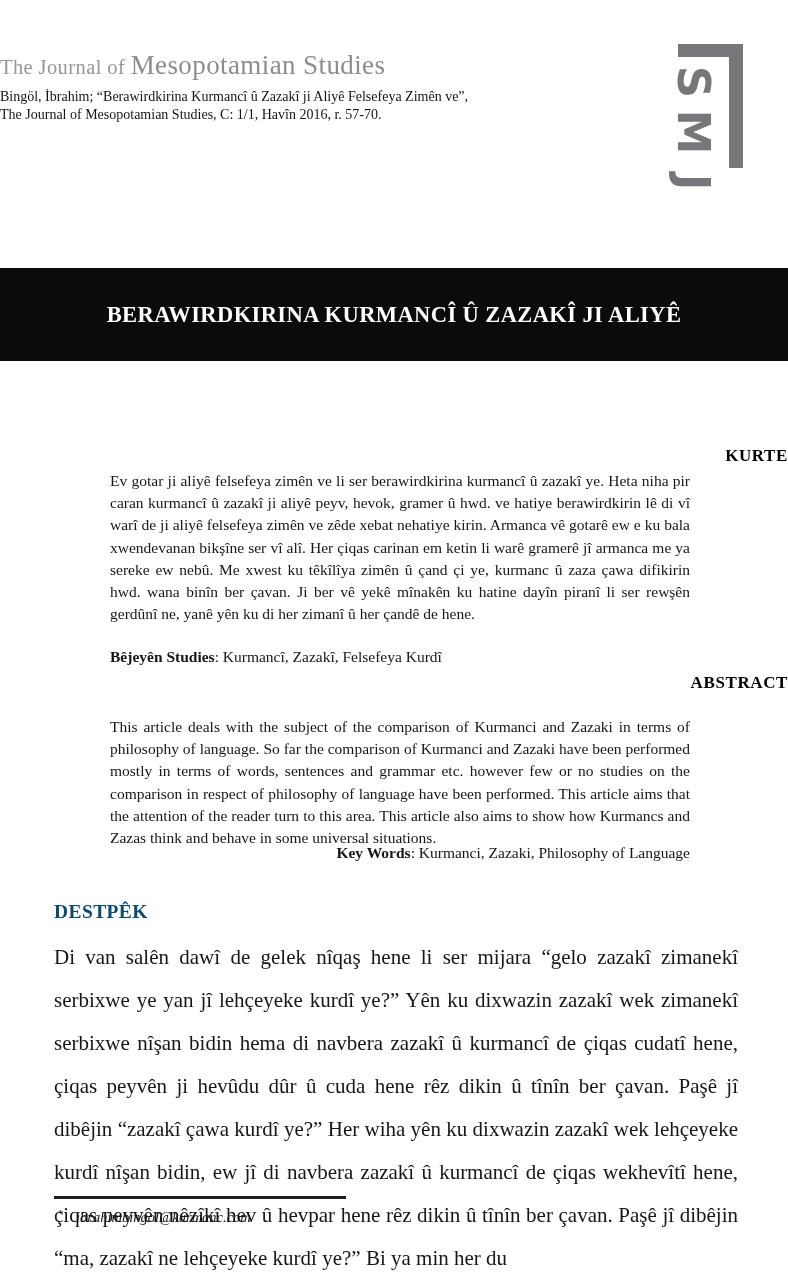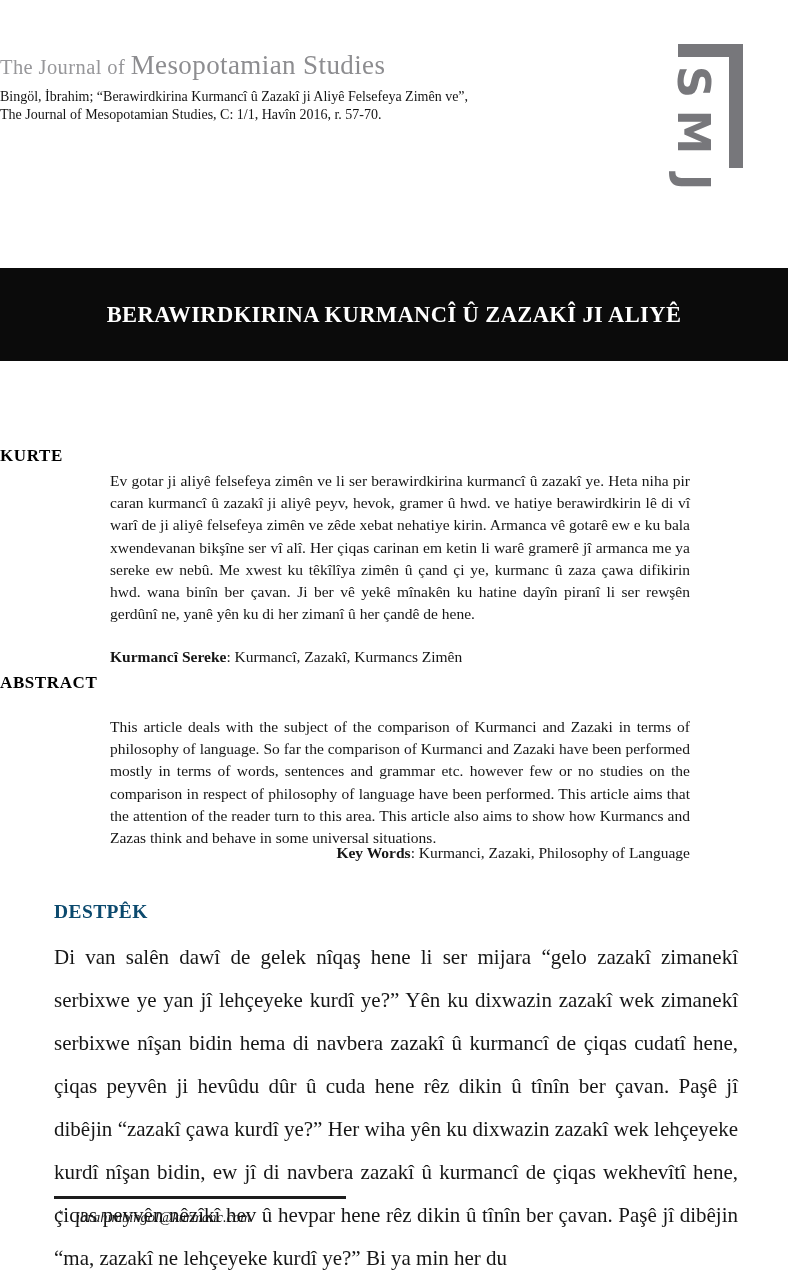--- a/index.html
+++ b/index.html
@@ -26,21 +26,21 @@
     display:flex;justify-content:center;align-items:center;
     font-weight:bold;font-size:22.5px;line-height:1.5;letter-spacing:.4px;
     text-align:right;
     gap:36px;
   }
   
   .author{position:absolute;top:391px;left:0;right:0;text-align:center;
     font-weight:bold;font-size:19px;letter-spacing:.3px;color:#000;}
   .author sup{font-size:12px;}
   
-  .center-h{position:absolute;left:0;right:0;text-align:left;font-weight:bold;
+  .center-h{position:absolute;left:0;right:0;text-align:right;font-weight:bold;
     font-size:17px;color:#000;letter-spacing:.6px;}
   .kurte-heading{top:446px;}
   .abstract-heading{top:664px;margin-top:9px;}
   .abstract-quote{
     position:absolute;top:691px;left:0;right:0;text-align:center;
     font-weight:bold;font-style:italic;font-size:15.5px;color:#000;}
   .abs-block{
     position:absolute;left:110px;width:580px;
     font-size:15.5px;line-height:22.2px;text-align:justify;}
   .kurte-body{top:470px;}
@@ -88,21 +88,21 @@
     </svg>
   </div>
 
   <div class="band">
     <div>BERAWIRDKIRINA KURMANCÎ Û ZAZAKÎ JI ALIYÊ</div>
   </div>
 
 
   <div class="center-h kurte-heading">KURTE</div>
   <div class="abs-block kurte-body">Ev gotar ji aliyê felsefeya zimên ve li ser berawirdkirina kurmancî û zazakî ye. Heta niha pir caran kurmancî û zazakî ji aliyê peyv, hevok, gramer û hwd. ve hatiye berawirdkirin lê di vî warî de ji aliyê felsefeya zimên ve zêde xebat nehatiye kirin. Armanca vê gotarê ew e ku bala xwendevanan bikşîne ser vî alî. Her çiqas carinan em ketin li warê gramerê jî armanca me ya sereke ew nebû. Me xwest ku têkîlîya zimên û çand çi ye, kurmanc û zaza çawa difikirin hwd. wana binîn ber çavan. Ji ber vê yekê mînakên ku hatine dayîn piranî li ser rewşên gerdûnî ne, yanê yên ku di her zimanî û her çandê de hene.</div>
-  <div class="abs-block kurte-keywords"><span class="kw-label">Kurmancî Sereke</span><span>: Kurmancî, Zazakî, Kurmancs Zimên</span></div>
+  <div class="abs-block kurte-keywords"><span class="kw-label">Bêjeyên Studies</span><span>: Kurmancî, Zazakî, Felsefeya Kurdî</span></div>
 
   <div class="center-h abstract-heading">ABSTRACT</div>
   <div class="abs-block abstract-body">This article deals with the subject of the comparison of Kurmanci and Zazaki in terms of philosophy of language. So far the comparison of Kurmanci and Zazaki have been performed mostly in terms of words, sentences and grammar etc. however few or no studies on the comparison in respect of philosophy of language have been performed. This article aims that the attention of the reader turn to this area. This article also aims to show how Kurmancs and Zazas think and behave in some universal situations.</div>
   <div class="abs-block abstract-keywords"><span class="kw-label">Key Words</span><span>: Kurmanci, Zazaki, Philosophy of Language</span></div>
 
   <div class="intro-heading">DESTPÊK</div>
   <div class="intro-body">Di van salên dawî de gelek nîqaş hene li ser mijara “gelo zazakî zimanekî serbixwe ye yan jî lehçeyeke kurdî ye?” Yên ku dixwazin zazakî wek zimanekî serbixwe nîşan bidin hema di navbera zazakî û kurmancî de çiqas cudatî hene, çiqas peyvên ji hevûdu dûr û cuda hene rêz dikin û tînîn ber çavan. Paşê jî dibêjin “zazakî çawa kurdî ye?” Her wiha yên ku dixwazin zazakî wek lehçeyeke kurdî nîşan bidin, ew jî di navbera zazakî û kurmancî de çiqas wekhevîtî hene, çiqas peyvên nêzîkî hev û hevpar hene rêz dikin û tînîn ber çavan. Paşê jî dibêjin “ma, zazakî ne lehçeyeke kurdî ye?” Bi ya min her du</div>
 
   <div class="footnote-rule"></div>
   <div class="footnote">

